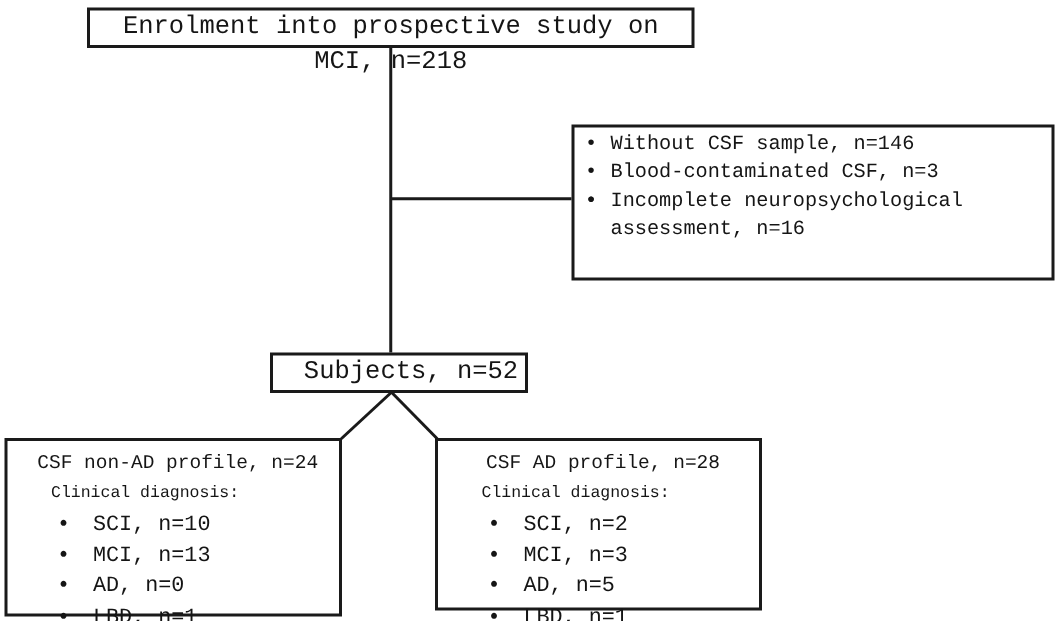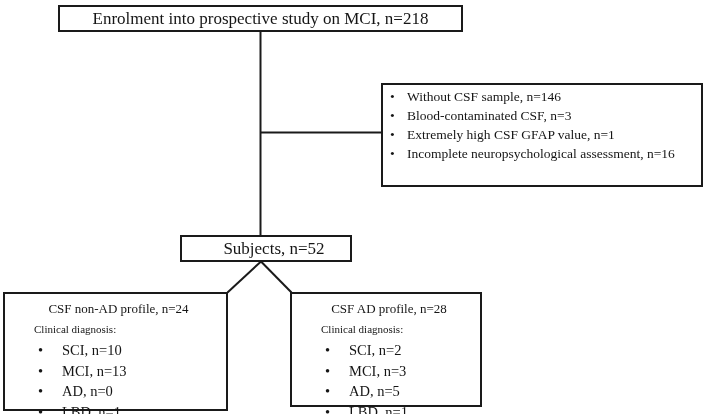--- a/index.html
+++ b/index.html
@@ -5,21 +5,21 @@
   html, body {
     margin: 0;
     padding: 0;
     background: #ffffff;
   }
   .figure {
     position: relative;
     width: 709px;
     height: 414px;
     background: #ffffff;
-    font-family: Liberation Serif, serif;
+    font-family: Liberation Mono, monospace;
     color: #151515;
     overflow: hidden;
   }
   .connectors {
     position: absolute;
     left: 0;
     top: 0;
     width: 709px;
     height: 414px;
   }
@@ -81,21 +81,21 @@
   }
   #box-nonad {
     left: 3px;
     top: 292px;
     width: 225px;
     height: 119px;
   }
   #box-ad {
     left: 290px;
     top: 292px;
-    width: 192px;
+    width: 218px;
     height: 115px;
   }
   .profile-box .box-title {
     font-size: 13px;
     line-height: 23px;
     padding-left: 6px;
     white-space: nowrap;
     text-align: center;
   }
   .profile-box .box-subtitle {
@@ -141,21 +141,20 @@
       <li>
         <span class="bullet">•</span>
         <span>Without CSF sample, n=146</span>
       </li>
       <li>
         <span class="bullet">•</span>
         <span>Blood-contaminated CSF, n=3</span>
       </li>
       <li>
         <span class="bullet">•</span>
-        <span>Extremely high CSF GFAP value, n=1</span>
       </li>
       <li>
         <span class="bullet">•</span>
         <span>Incomplete neuropsychological assessment, n=16</span>
       </li>
     </ul>
   </div>
 
   <div id="box-subjects" class="box center-label">
     <span>Subjects, n=52</span>

